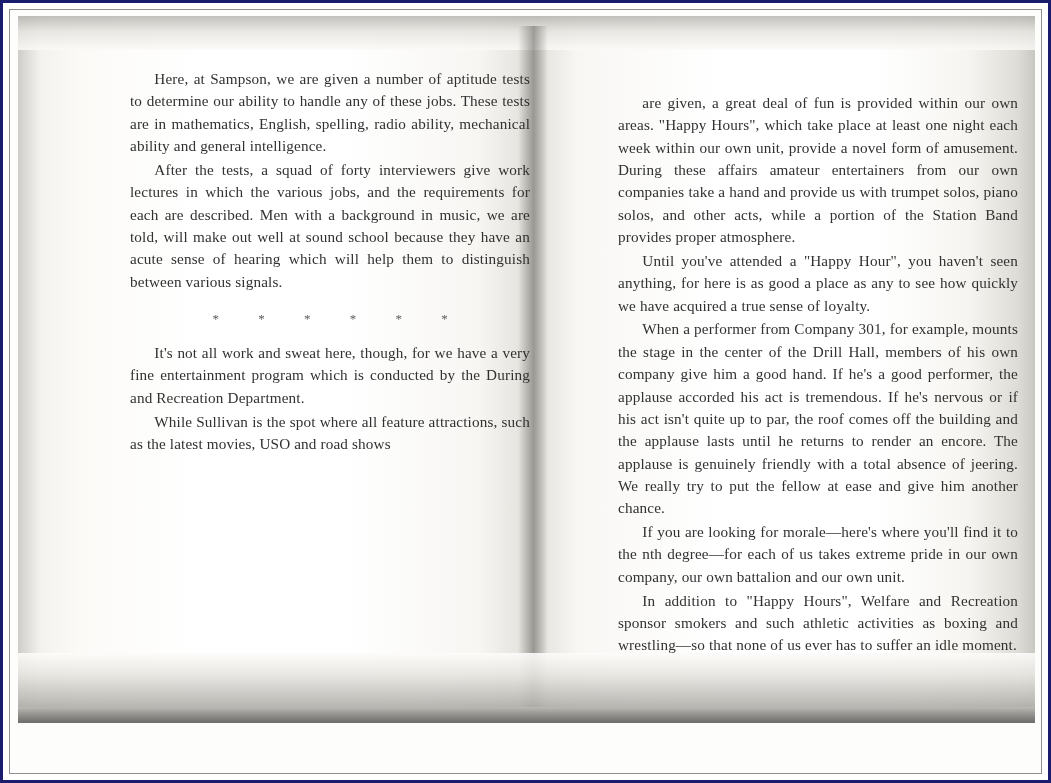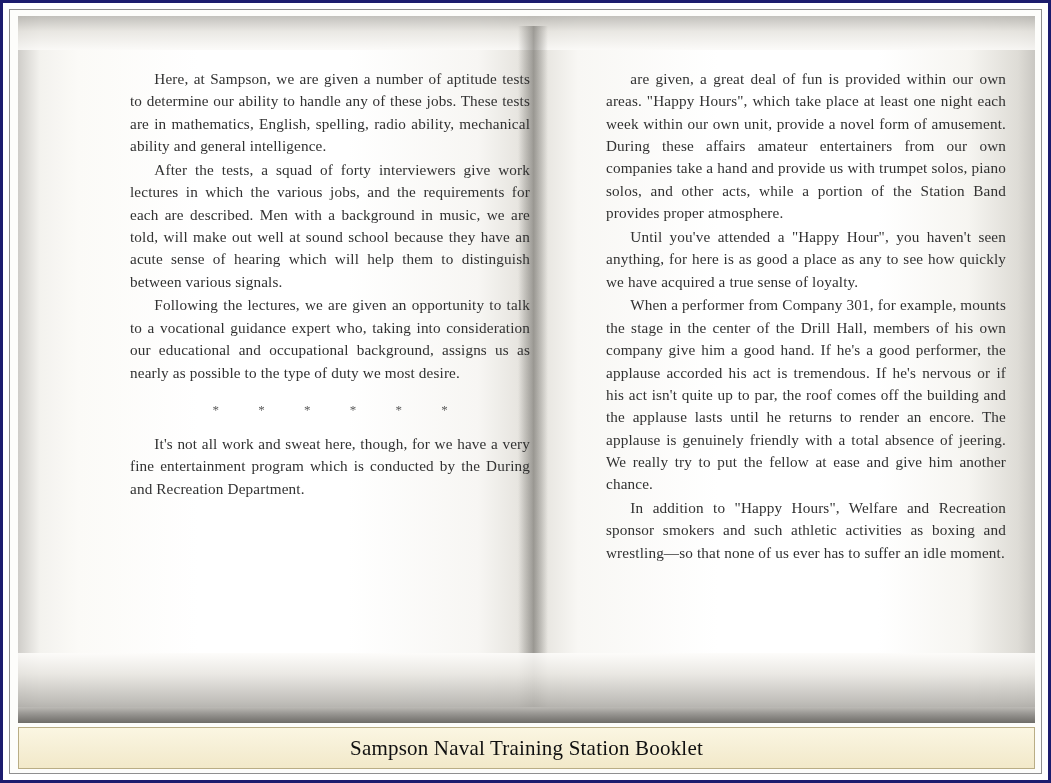--- a/index.html
+++ b/index.html
@@ -87,21 +87,21 @@
     width: 400px;
     color: #2a2a2a;
     font-size: 15.2px;
     line-height: 1.47;
     text-align: justify;
     text-justify: inter-word;
     letter-spacing: .15px;
     font-family: "Liberation Serif", serif;
   }
   .page-col.left { left: 112px; }
-  .page-col.right { left: 588px; }
+  .page-col.right { left: 600px; margin-top: 24px; }
   .page-col p {
     margin: 0 0 0.10em 0;
     text-indent: 1.6em;
   }
   .page-col p.first { text-indent: 1.6em; }
 
   
   .divider {
     margin: 16px 0 14px 0;
     text-align: center;
@@ -144,34 +144,32 @@
   <div class="figure-inner">
 
     <div class="scan">
       <div class="scan-bg"></div>
       <div class="scan-top-shadow"></div>
       <div class="gutter"></div>
 
       <div class="page-col left aged">
         <p class="first">Here, at Sampson, we are given a number of aptitude tests to determine our ability to handle any of these jobs. These tests are in mathematics, English, spelling, radio ability, mechanical ability and general intelligence.</p>
         <p>After the tests, a squad of forty interviewers give work lectures in which the various jobs, and the requirements for each are described. Men with a background in music, we are told, will make out well at sound school because they have an acute sense of hearing which will help them to distinguish between various signals.</p>
-        <p>Following the lectures, we are given an opportunity to talk to a vocational guidance expert who, taking into consideration our educational and occupational background, assigns us as nearly as possible to the type of duty we most desire.</p>
         <div class="divider">* * * * * *</div>
         <p>It's not all work and sweat here, though, for we have a very fine entertainment program which is conducted by the During and Recreation Department.</p>
+        <p>While Sullivan is the spot where all feature attractions, such as the latest movies, USO and road shows</p>
       </div>
 
       <div class="page-col right aged">
         <p class="first">are given, a great deal of fun is provided within our own areas. "Happy Hours", which take place at least one night each week within our own unit, provide a novel form of amusement. During these affairs amateur entertainers from our own companies take a hand and provide us with trumpet solos, piano solos, and other acts, while a portion of the Station Band provides proper atmosphere.</p>
         <p>Until you've attended a "Happy Hour", you haven't seen anything, for here is as good a place as any to see how quickly we have acquired a true sense of loyalty.</p>
         <p>When a performer from Company 301, for example, mounts the stage in the center of the Drill Hall, members of his own company give him a good hand. If he's a good performer, the applause accorded his act is tremendous. If he's nervous or if his act isn't quite up to par, the roof comes off the building and the applause lasts until he returns to render an encore. The applause is genuinely friendly with a total absence of jeering. We really try to put the fellow at ease and give him another chance.</p>
+        <p>If you are looking for morale—here's where you'll find it to the nth degree—for each of us takes extreme pride in our own company, our own battalion and our own unit.</p>
         <p>In addition to "Happy Hours", Welfare and Recreation sponsor smokers and such athletic activities as boxing and wrestling—so that none of us ever has to suffer an idle moment.</p>
       </div>
 
       <div class="scan-bottom-shadow"></div>
       <div class="scan-bottom-edge"></div>
     </div>
 
-    <div class="caption-bar">
-      <span class="caption-text">Sampson Naval Training Station Booklet</span>
-    </div>
 
   </div>
 </div>
 
 </body></html>

